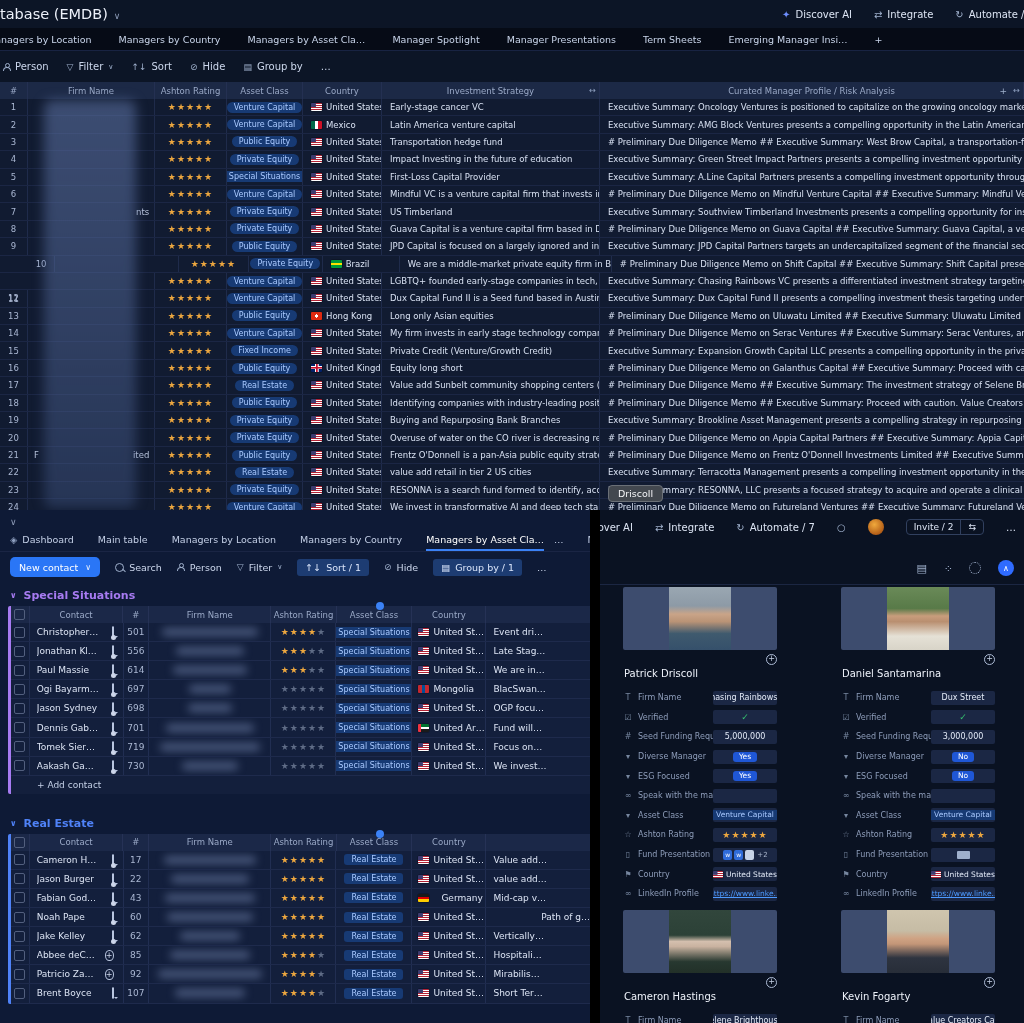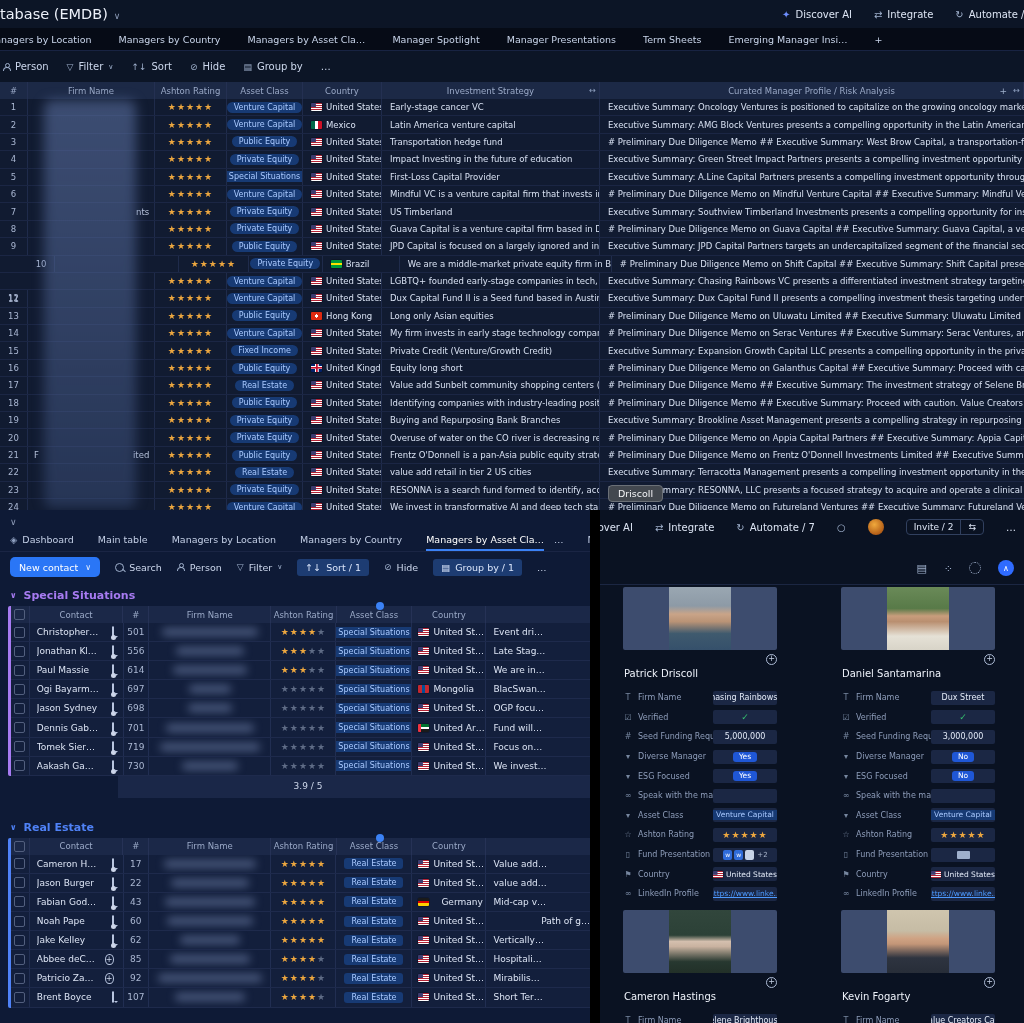--- a/index.html
+++ b/index.html
@@ -1164,23 +1164,23 @@
             <span class="pill" style="border-radius: 3px;">Special Situations</span>
           </div>
           <div class="tc" style="width: 75px; padding-left: 6px;">
             <span class="flag" style="width: 11px; height: 8px; background: linear-gradient(rgb(60, 59, 110), rgb(60, 59, 110)) left top / 45% 55% no-repeat, repeating-linear-gradient(rgb(178, 34, 52) 0px, rgb(178, 34, 52) 1px, rgb(255, 255, 255) 1px, rgb(255, 255, 255) 2px);"></span>
             <span style="margin-left: 4px; overflow: hidden; text-overflow: ellipsis;">United States</span>
           </div>
           <div class="tc" style="width: 105px; padding-left: 7px; border-right: none;">
             <span>We invest…</span>
           </div>
         </div>
-      </div>
-      <div class="sumrow">
-        <span>3.9 / 5</span>
+        <div class="addrow">
+          <span>+ Add contact</span>
+        </div>
       </div>
       <div style="height: 16px;"></div>
       <div class="grp-label" style="color: rgb(79, 130, 247);">
         <span class="chev">∨</span>
         <span>Real Estate</span>
       </div>
       <div class="grpbox">
         <div class="grpbar" style="background: rgb(79, 130, 247);"></div>
         <div class="theadB">
           <div class="hc" style="width: 19px;">

